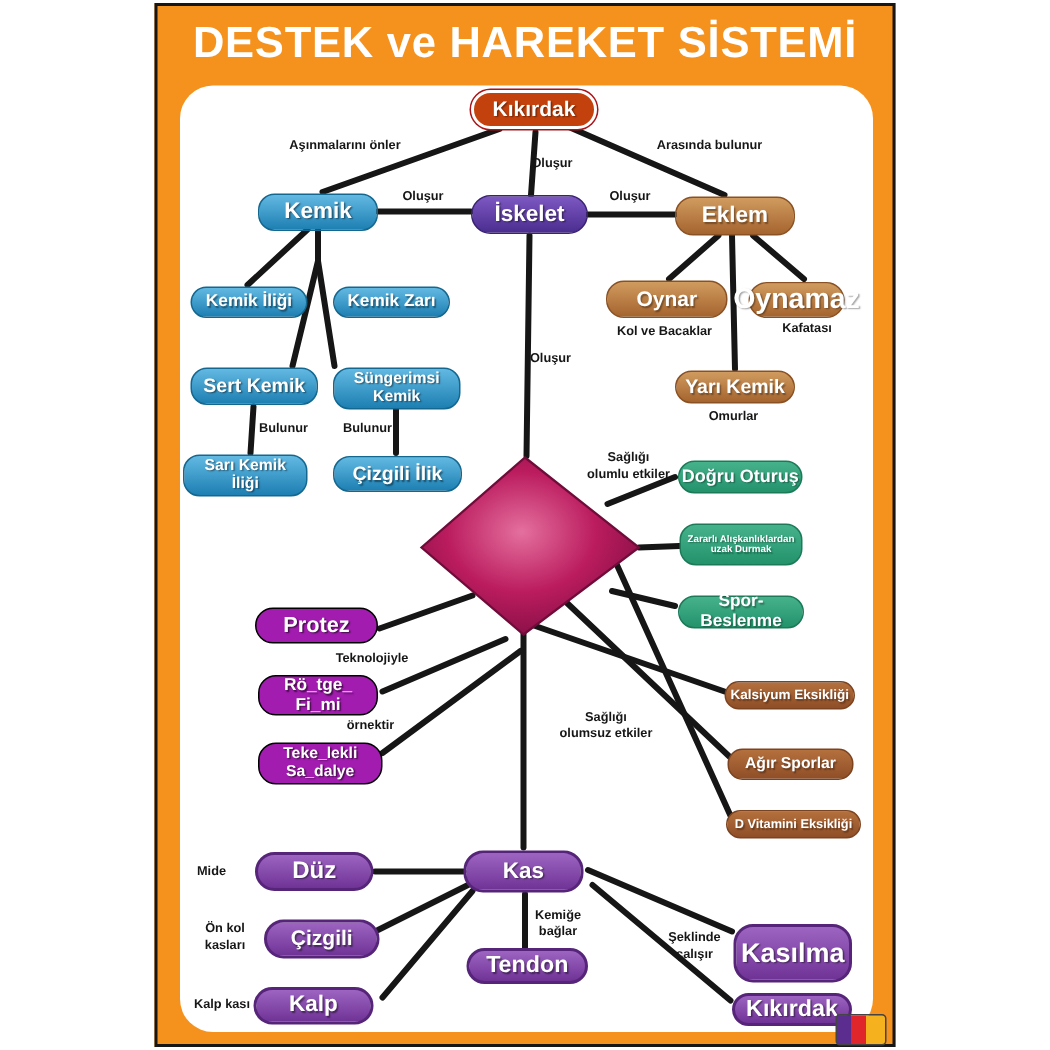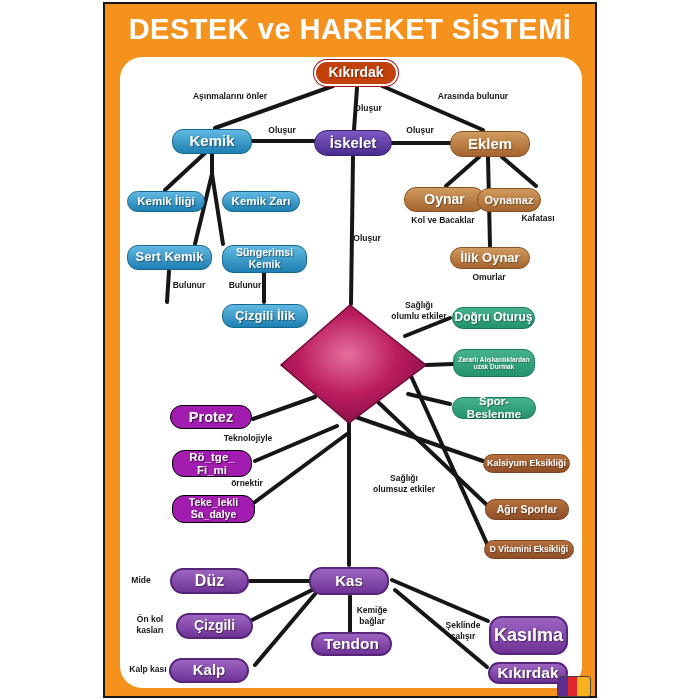--- a/index.html
+++ b/index.html
@@ -88,25 +88,27 @@
     <div class="n red" style="left:209px;top:56px;width:84px;height:26px;font-size:14px;">Kıkırdak</div>
     <div class="n blue" style="left:67px;top:125px;width:80px;height:25px;font-size:15px;">Kemik</div>
     <div class="n purple" style="left:209px;top:126px;width:78px;height:26px;font-size:15px;">İskelet</div>
     <div class="n brown" style="left:345px;top:127px;width:80px;height:26px;font-size:15px;">Eklem</div>
 
     <div class="n blue" style="left:22px;top:187px;width:78px;height:21px;font-size:11.5px;">Kemik İliği</div>
     <div class="n blue" style="left:117px;top:187px;width:78px;height:21px;font-size:11.5px;">Kemik Zarı</div>
     <div class="n blue" style="left:22px;top:241px;width:85px;height:25px;font-size:13px;">Sert Kemik</div>
     <div class="n blue" style="left:117px;top:241px;width:85px;height:28px;font-size:10.5px;">Süngerimsi
 Kemik</div>
+    <div class="n blue" style="left:17px;top:299px;width:83px;height:28px;font-size:10.5px;">Sarı Kemik
+İliği</div>
     <div class="n blue" style="left:117px;top:300px;width:86px;height:24px;font-size:13px;">Çizgili İlik</div>
 
     <div class="n brown" style="left:299px;top:183px;width:81px;height:25px;font-size:14px;">Oynar</div>
-    <div class="n brown" style="left:372px;top:184px;width:64px;height:24px;font-size:11px;">Oynamaz</div>
-    <div class="n brown" style="left:345px;top:243px;width:80px;height:22px;font-size:13px;">İlik Oynar</div>
+    <div class="n brown" style="left:394px;top:184px;width:64px;height:24px;font-size:19px;">Oynamaz</div>
+    <div class="n brown" style="left:345px;top:243px;width:80px;height:22px;font-size:13px;">Yarı Kemik</div>
 
     <div class="n green" style="left:347px;top:303px;width:83px;height:22px;font-size:12px;">Doğru Oturuş</div>
     <div class="n green" style="left:348px;top:345px;width:82px;height:28px;font-size:6.5px;">Zararlı Alışkanlıklardan
 uzak Durmak</div>
     <div class="n green" style="left:347px;top:393px;width:84px;height:22px;font-size:11.5px;">Spor-Beslenme</div>
 
     <div class="n black" style="left:65px;top:401px;width:82px;height:24px;font-size:14.5px;">Protez</div>
     <div class="n black" style="left:67px;top:446px;width:80px;height:27px;font-size:11.5px;">Rö_tge_
 Fi_mi</div>
     <div class="n black" style="left:67px;top:491px;width:83px;height:28px;font-size:10.5px;">Teke_lekli

